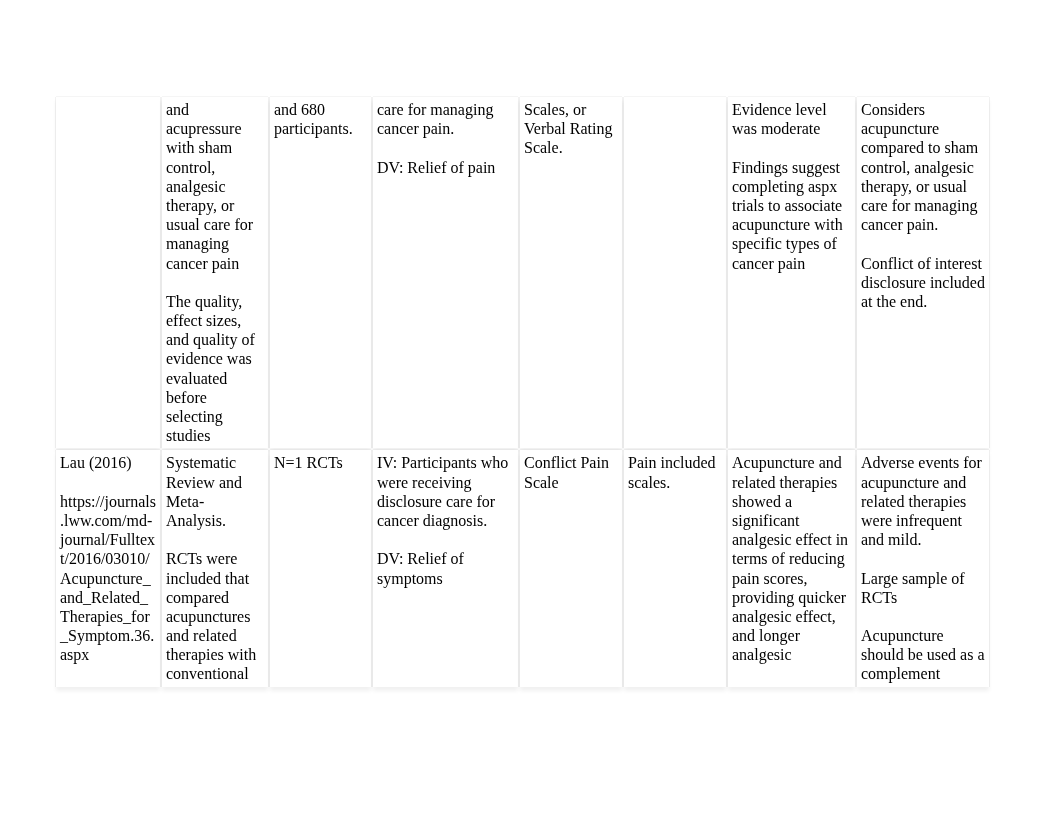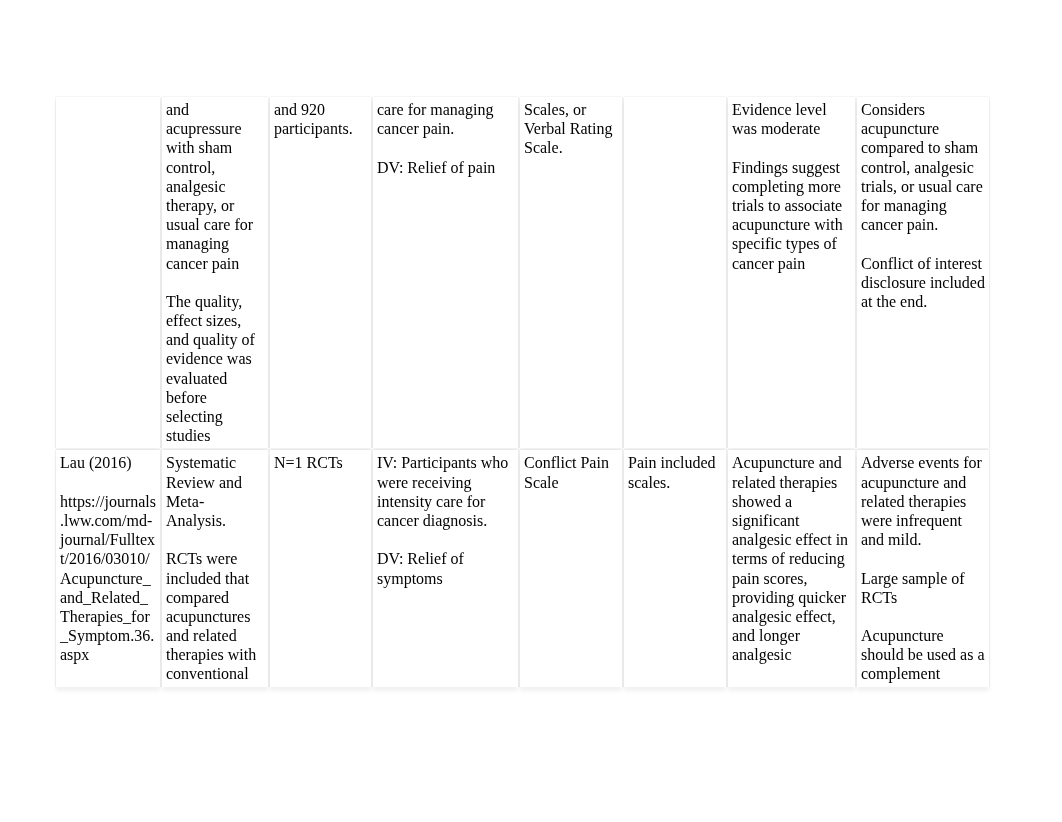--- a/index.html
+++ b/index.html
@@ -81,60 +81,60 @@
         <tr>
           <td>
               <p></p>
             </td>
           <td>
               <p>and acupressure with sham control, analgesic therapy, or usual care for managing cancer pain
 
 The quality, effect sizes, and quality of evidence was evaluated before selecting studies</p>
             </td>
           <td>
-              <p>and 920 participants.</p>
+              <p>and 680 participants.</p>
             </td>
           <td>
               <p>care for managing cancer pain.
 
 DV: Relief of pain</p>
             </td>
           <td>
               <p>Scales, or Verbal Rating Scale.</p>
             </td>
           <td>
               <p></p>
             </td>
           <td>
               <p>Evidence level was moderate
 
-Findings suggest completing more trials to associate acupuncture with specific types of cancer pain</p>
+Findings suggest completing aspx trials to associate acupuncture with specific types of cancer pain</p>
             </td>
           <td>
-              <p>Considers acupuncture compared to sham control, analgesic trials, or usual care for managing cancer pain.
+              <p>Considers acupuncture compared to sham control, analgesic therapy, or usual care for managing cancer pain.
 
 Conflict of interest disclosure included at the end.</p>
             </td>
         </tr>
         <tr>
           <td>
               <p>Lau (2016)
 
 https://journals.lww.com/md-journal/Fulltext/2016/03010/Acupuncture_and_Related_Therapies_for_Symptom.36.aspx</p>
             </td>
           <td>
               <p>Systematic Review and Meta-Analysis.
 
 RCTs were included that compared acupunctures and related therapies with conventional</p>
             </td>
           <td>
               <p>N=1 RCTs</p>
             </td>
           <td>
-              <p>IV: Participants who were receiving intensity care for cancer diagnosis.
+              <p>IV: Participants who were receiving disclosure care for cancer diagnosis.
 
 DV: Relief of symptoms</p>
             </td>
           <td>
               <p>Conflict Pain Scale</p>
             </td>
           <td>
               <p>Pain included scales.</p>
             </td>
           <td>

